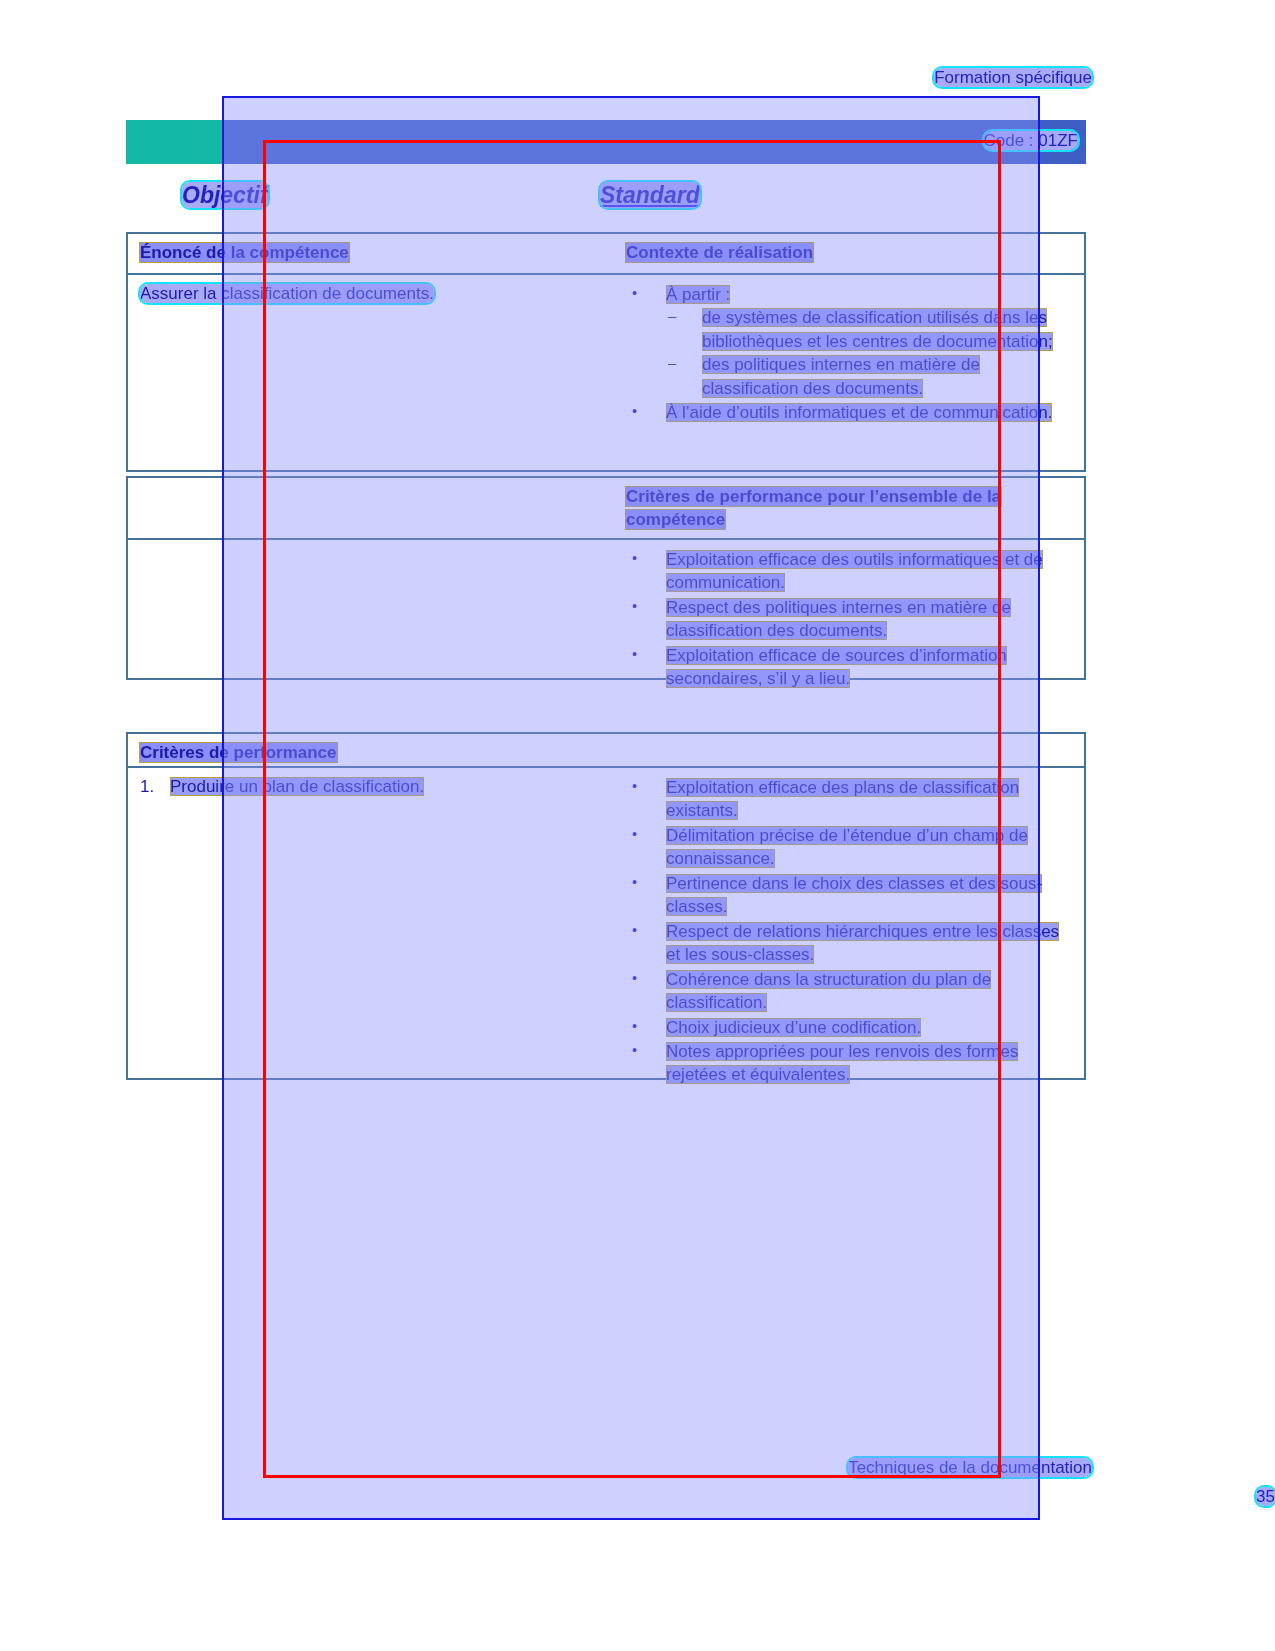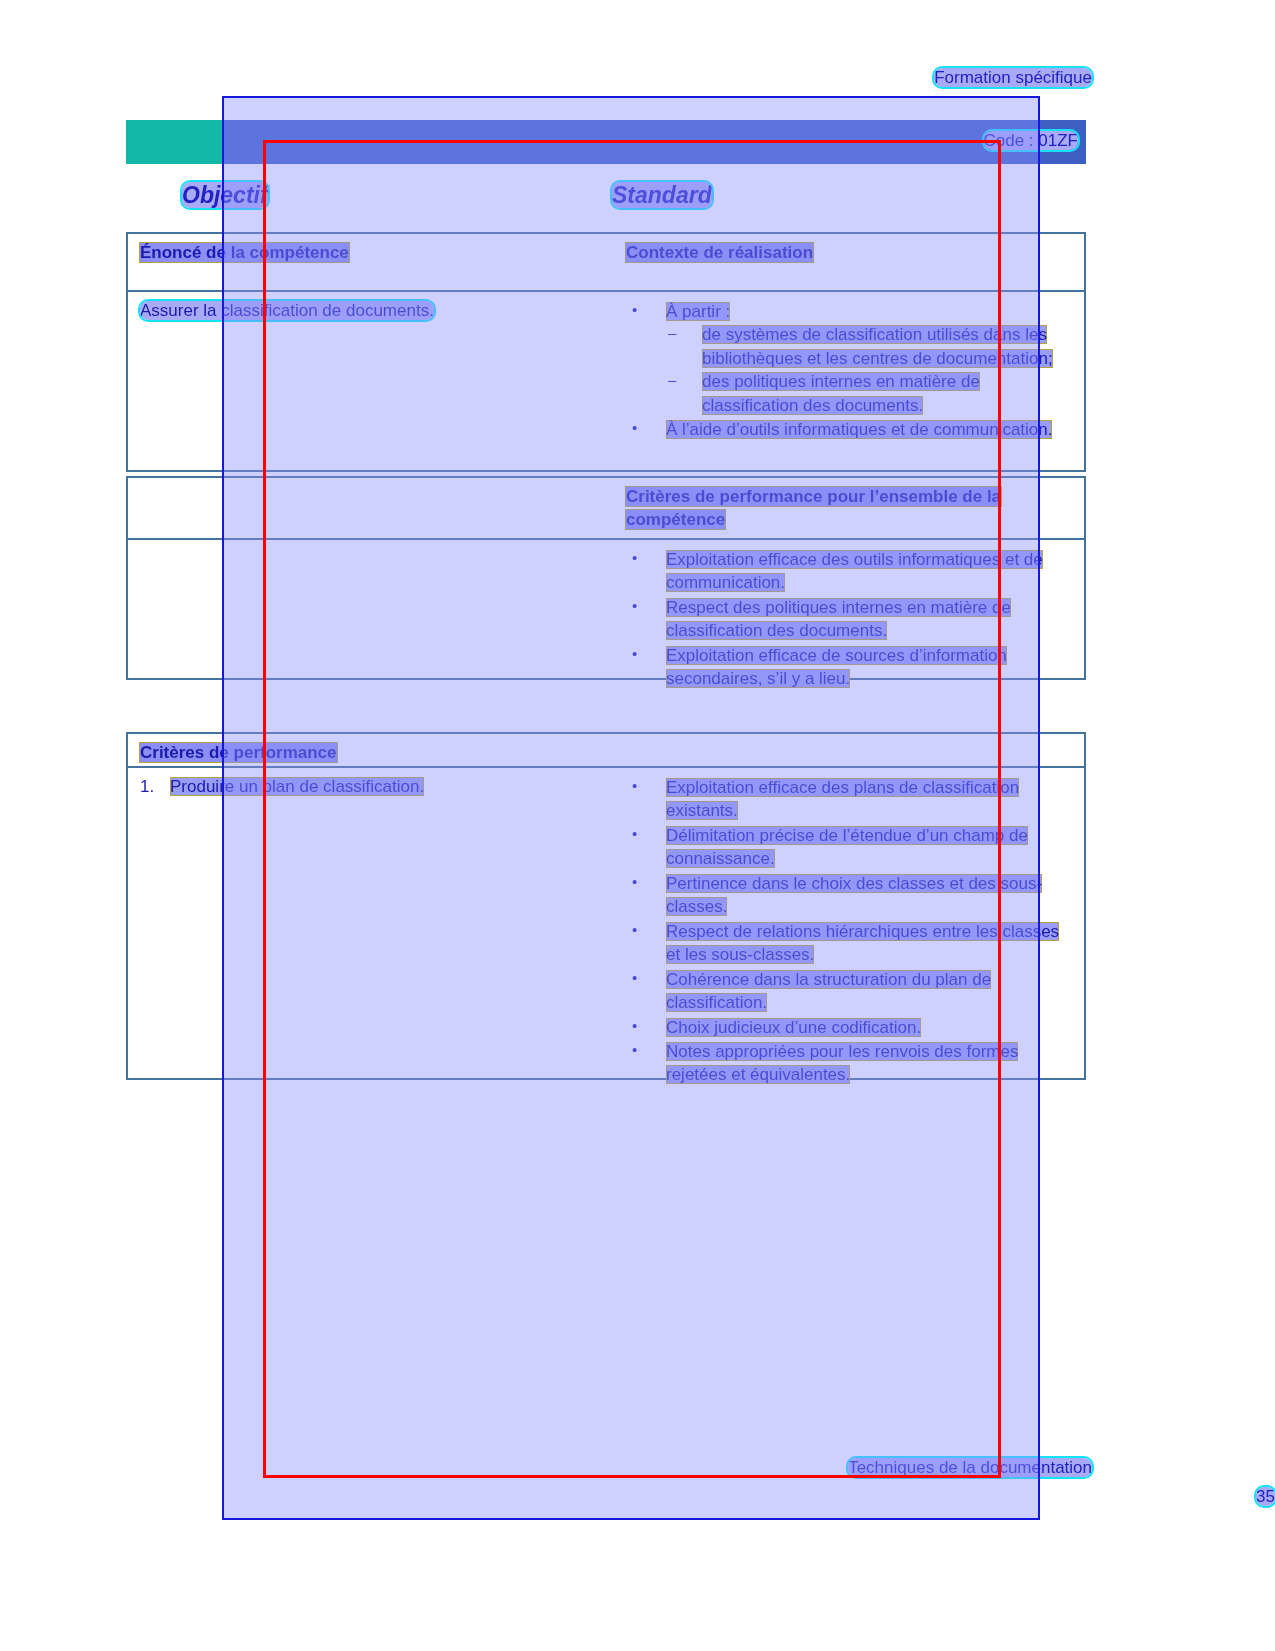--- a/index.html
+++ b/index.html
@@ -106,21 +106,21 @@
   }
   .obj-label, .std-label {
     position: absolute;
     top: 0;
     font-size: 23px;
     font-weight: bold;
     font-style: italic;
     color: #2d2de0;
   }
   .obj-label { left: 12px; margin-left: 44px; }
-  .std-label { left: 486px; }
+  .std-label { left: 474px; text-decoration: underline; }
 
   
   .tbl {
     position: absolute;
     left: 126px;
     width: 960px;
     border: 2px solid #44729a;
     box-sizing: border-box;
   }
   #tbl-enonce   { top: 232px; height: 240px; }
@@ -129,21 +129,21 @@
 
   .tr {
     display: flex;
     width: 100%;
     box-sizing: border-box;
   }
   .tr-head { border-bottom: 2px solid #44729a; }
   .cell-left {
     width: 486px;
     box-sizing: border-box;
-    padding: 8px 10px 25px 12px;
+    padding: 8px 10px 8px 12px;
     border-right: 0;
   }
   .cell-right {
     flex: 1;
     box-sizing: border-box;
     padding: 8px 10px 8px 12px;
   }
   .hdr-txt {
     font-size: 17px;
     font-weight: bold;

